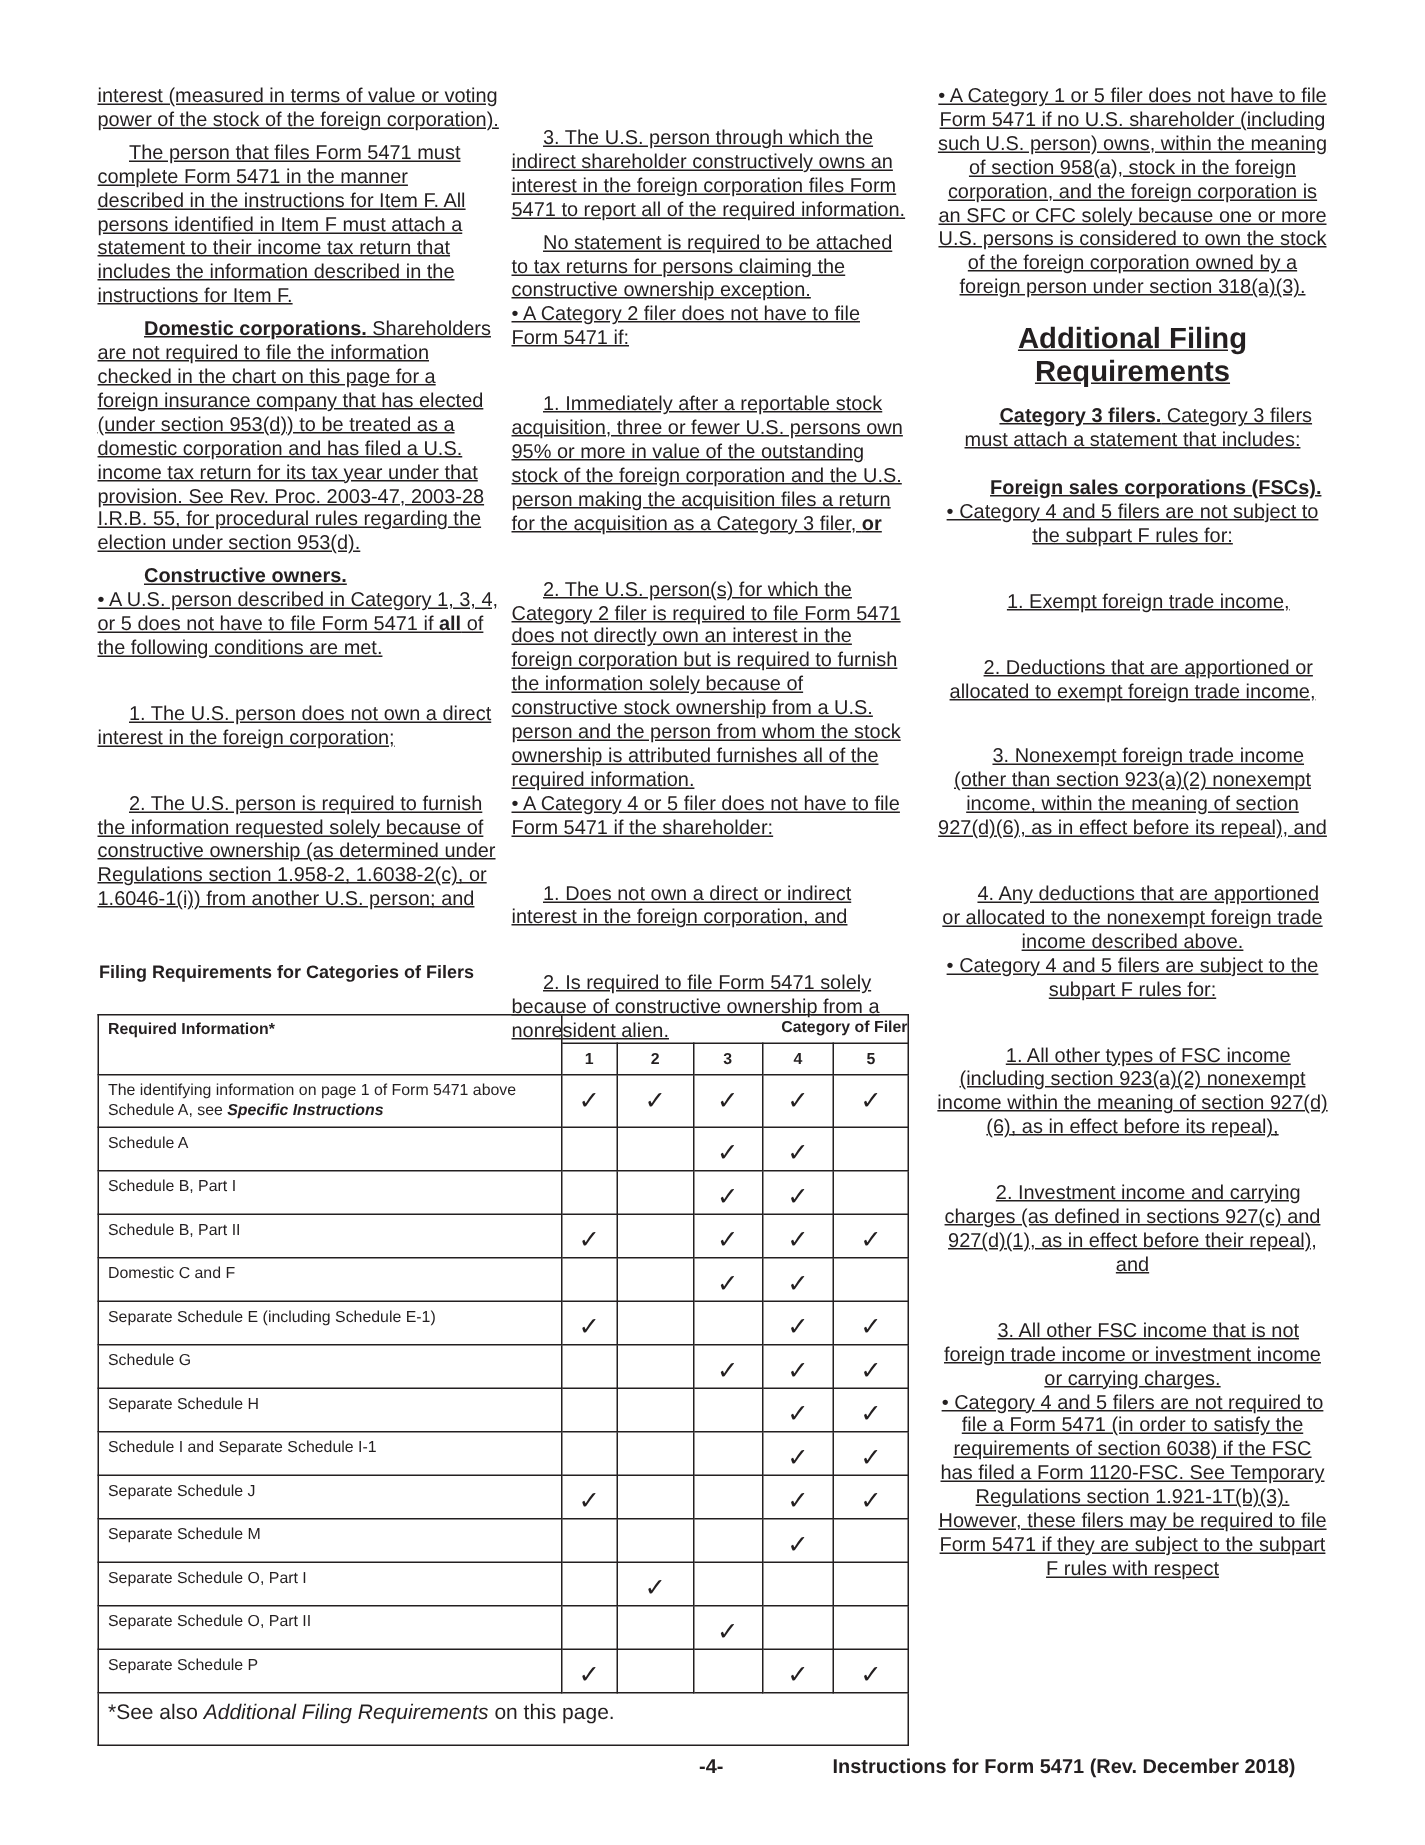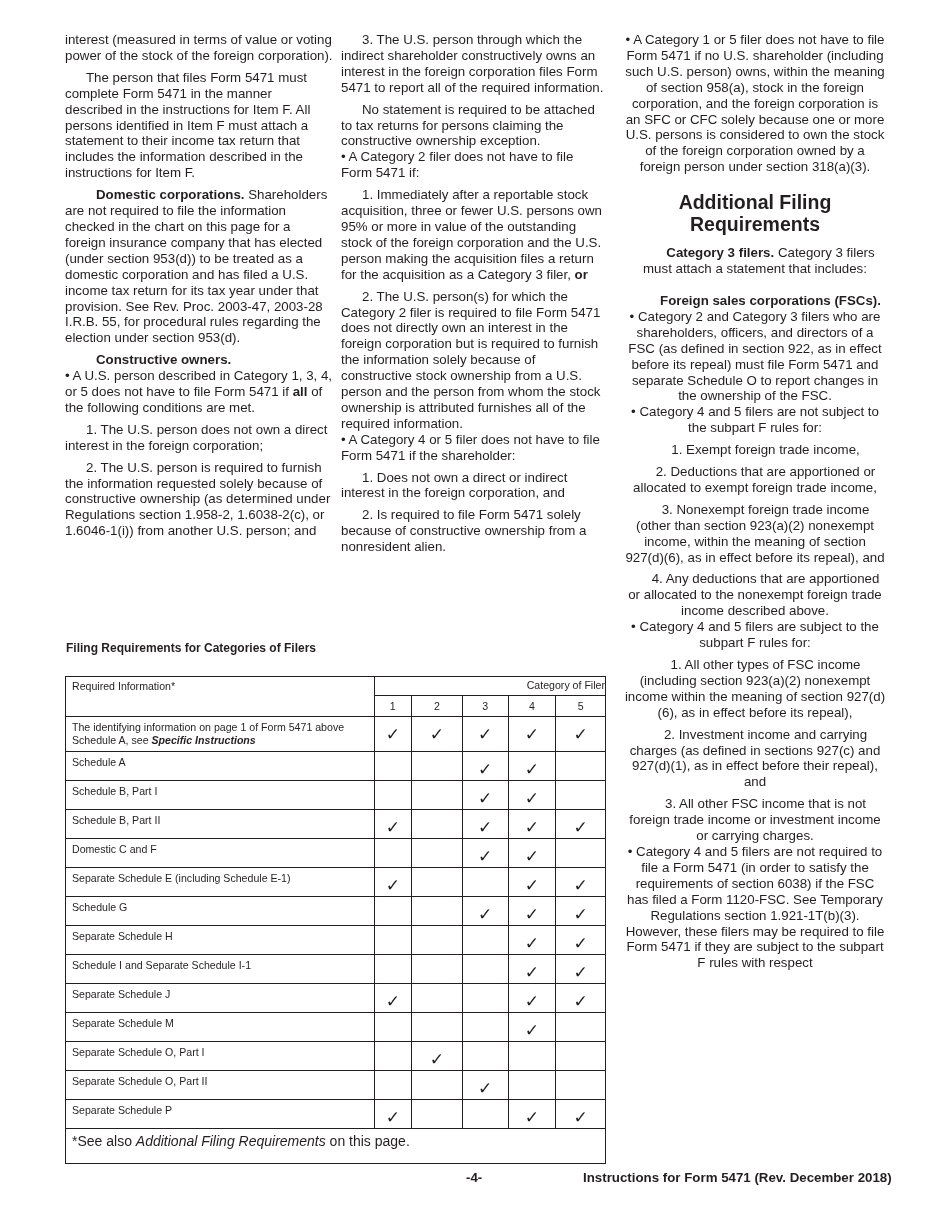--- a/index.html
+++ b/index.html
@@ -1,57 +1,57 @@
 <!DOCTYPE html>
 <html><head>
 <meta charset="utf-8">
 <style>
   html, body { margin: 0; padding: 0; background: #ffffff; }
   body {
     width: 950px; height: 1230px; position: relative; overflow: hidden;
     font-family: "Liberation Sans", sans-serif; color: #231f20;
   }
   .col {
-    position: absolute; top: 32px; font-size: 13.3px; line-height: 15.9px;
+    position: absolute; top: 56px; font-size: 13.3px; line-height: 15.9px; text-decoration: underline;
   }
   .col1 { left: 65px; width: 268px; }
   .col2 { left: 341px; width: 265px; }
   .col3 { left: 624px; width: 262px; text-align: center; }
   p { margin: 0 0 6px 0; }
   .ind { text-indent: 21px; }
-  .num { text-indent: 21px; }
+  .num { text-indent: 21px; margin-top: 28px; }
   .tight { margin-bottom: 0; }
   b.h { font-weight: bold; padding-left: 31px; }
   h2.section {
     font-size: 19.5px; line-height: 22px; font-weight: bold; margin: 16px 0 10px 0;
   }
   .spacer { height: 10px; }
 
   .tbl-title {
     position: absolute; left: 66px; top: 641px; font-size: 12px; font-weight: bold;
   }
   table.req {
     position: absolute; left: 65px; top: 676px; width: 541px;
     border-collapse: collapse; font-size: 10.6px; line-height: 13px;
   }
   table.req td, table.req th {
     border: 1px solid #231f20; padding: 0; vertical-align: top;
   }
-  table.req th { font-weight: normal; }
+  table.req th { font-weight: bold; }
   .th-info { text-align: left; padding: 3px 0 0 6px !important; width: 318px; }
   .th-cat { text-align: right; height: 18px; line-height: 17px; }
   .th-num { text-align: center; height: 19px; line-height: 20px; }
   .cell-label { padding: 4px 0 0 6px !important; height: 24px; }
   .cell-label.tall { height: 30px; margin-top: 28px; }
   .chk { text-align: center; position: relative; }
   .chk span { display: inline-block; font-size: 17px; line-height: 17px; margin-top: 9px; font-family: "DejaVu Sans", sans-serif; }
   td.w1 { width: 38px; } td.w2 { width: 52px; } td.w3 { width: 47px; } td.w4 { width: 49px; } td.w5 { width: 51px; }
   .foot-row td { height: 28px; padding: 6px 0 0 6px !important; font-size: 14px; }
   .page-num { position: absolute; left: 466px; top: 1170px; font-size: 13.3px; font-weight: bold; }
-  .footer-title { position: absolute; left: 583px; top: 1170px; font-size: 13.3px; font-weight: bold; }
+  .footer-title { position: absolute; left: 555px; top: 1170px; font-size: 13.3px; font-weight: bold; }
 </style>
 </head>
 <body>
 
 <div class="col col1">
   <p>interest (measured in terms of value or voting power of the stock of the foreign corporation).</p>
   <p class="ind">The person that files Form 5471 must complete Form 5471 in the manner described in the instructions for Item F. All persons identified in Item F must attach a statement to their income tax return that includes the information described in the instructions for Item F.</p>
   <p><b class="h">Domestic corporations.</b><span> Shareholders are not required to file the information checked in the chart on this page for a foreign insurance company that has elected (under section 953(d)) to be treated as a domestic corporation and has filed a U.S. income tax return for its tax year under that provision. See Rev. Proc. 2003-47, 2003-28 I.R.B. 55, for procedural rules regarding the election under section 953(d).</span></p>
   <p class="tight"><b class="h">Constructive owners.</b></p>
   <p><span>•  A U.S. person described in Category 1, 3, 4, or 5 does not have to file Form 5471 if </span><b>all</b><span> of the following conditions are met.</span></p>
@@ -69,21 +69,20 @@
   <p class="num">1.   Does not own a direct or indirect interest in the foreign corporation, and</p>
   <p class="num">2.   Is required to file Form 5471 solely because of constructive ownership from a nonresident alien.</p>
 </div>
 
 <div class="col col3">
   <p>•  A Category 1 or 5 filer does not have to file Form 5471 if no U.S. shareholder (including such U.S. person) owns, within the meaning of section 958(a), stock in the foreign corporation, and the foreign corporation is an SFC or CFC solely because one or more U.S. persons is considered to own the stock of the foreign corporation owned by a foreign person under section 318(a)(3).</p>
   <h2 class="section">Additional Filing Requirements</h2>
   <p><b class="h">Category 3 filers.</b><span> Category 3 filers must attach a statement that includes:</span></p>
   <div class="spacer"></div>
   <p class="tight"><b class="h">Foreign sales corporations (FSCs).</b></p>
-  <p class="tight">•  Category 2 and Category 3 filers who are shareholders, officers, and directors of a FSC (as defined in section 922, as in effect before its repeal) must file Form 5471 and separate Schedule O to report changes in the ownership of the FSC.</p>
   <p>•  Category 4 and 5 filers are not subject to the subpart F rules for:</p>
   <p class="num">1.   Exempt foreign trade income,</p>
   <p class="num">2.   Deductions that are apportioned or allocated to exempt foreign trade income,</p>
   <p class="num">3.   Nonexempt foreign trade income (other than section 923(a)(2) nonexempt income, within the meaning of section 927(d)(6), as in effect before its repeal), and</p>
   <p class="num tight">4.   Any deductions that are apportioned or allocated to the nonexempt foreign trade income described above.</p>
   <p>•  Category 4 and 5 filers are subject to the subpart F rules for:</p>
   <p class="num">1.   All other types of FSC income (including section 923(a)(2) nonexempt income within the meaning of section 927(d)(6), as in effect before its repeal),</p>
   <p class="num">2.   Investment income and carrying charges (as defined in sections 927(c) and 927(d)(1), as in effect before their repeal), and</p>
   <p class="num tight">3.   All other FSC income that is not foreign trade income or investment income or carrying charges.</p>
   <p>•  Category 4 and 5 filers are not required to file a Form 5471 (in order to satisfy the requirements of section 6038) if the FSC has filed a Form 1120-FSC. See Temporary Regulations section 1.921-1T(b)(3). However, these filers may be required to file Form 5471 if they are subject to the subpart F rules with respect</p>

